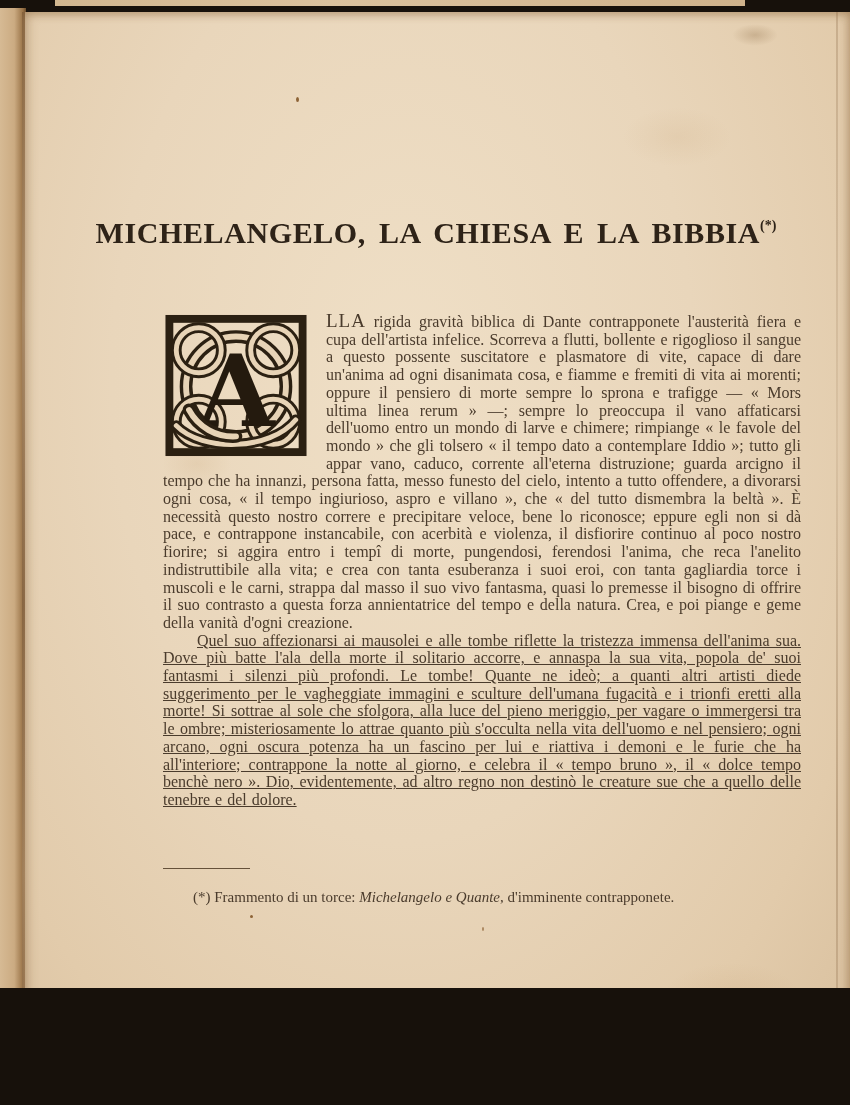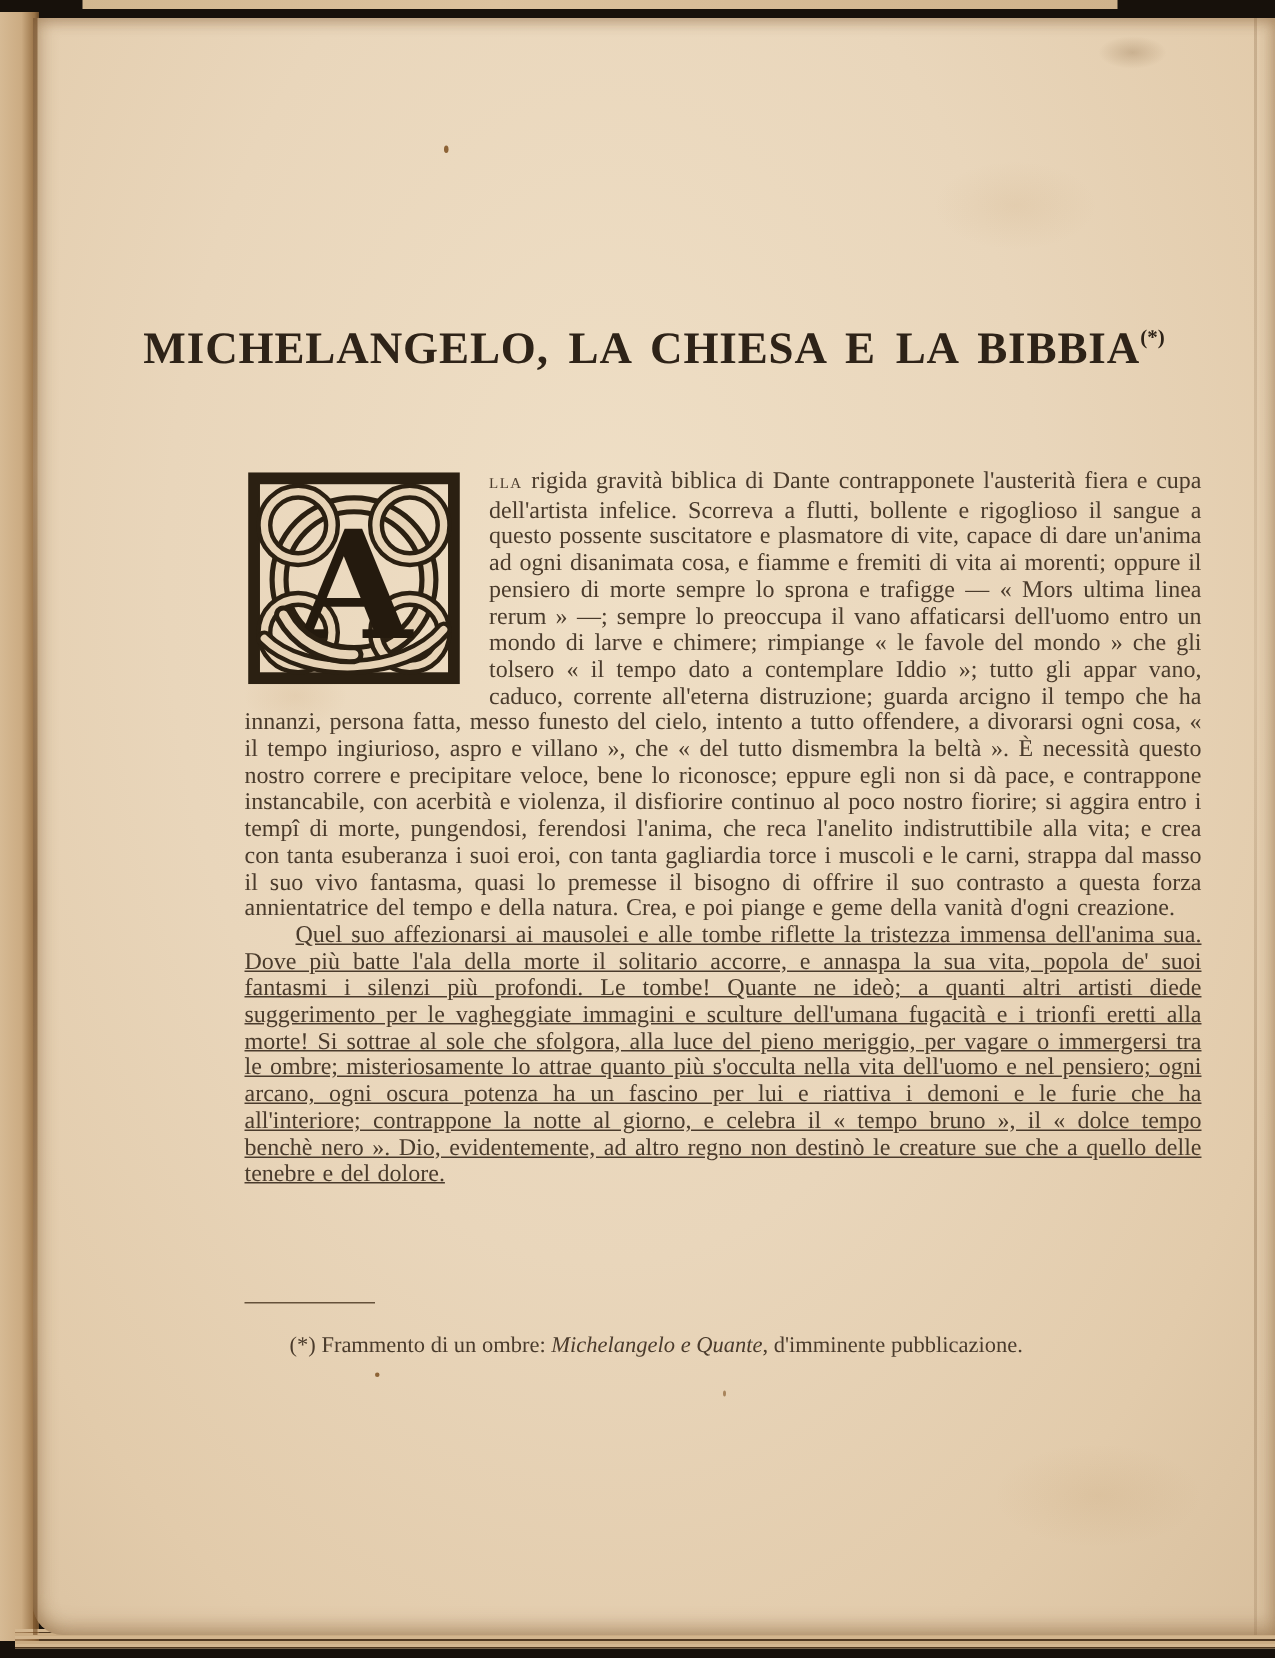--- a/index.html
+++ b/index.html
@@ -7,21 +7,21 @@
     --paper:#e9d6bb;
     --paper-hi:#efdfc6;
     --paper-edge:#d7bc98;
     --ink:#4a3b2c;
     --ink-dark:#2e2318;
     --crease:#7a5a38;
   }
   html,body{margin:0;padding:0;}
   body{width:850px;height:1105px;overflow:hidden;background:var(--backdrop);
        font-family:"Liberation Serif", serif;}
-  .scene{position:relative;width:850px;height:1105px;background:var(--backdrop);overflow:hidden;}
+  .scene{position:relative;width:850px;height:988px;background:var(--backdrop);overflow:hidden;}
 
   
   .top-sliver{position:absolute;left:55px;top:0;width:690px;height:6px;
     background:linear-gradient(90deg,#d2b790,#dcc29e 40%,#cfb28b);}
   
   .left-stack{position:absolute;left:0;top:8px;width:26px;height:1086px;
     background:linear-gradient(90deg,#d6ba94 0%,#cbab82 55%,#9a7448 88%,#6b4c2b 100%);}
   
   .bottom-stack{position:absolute;left:10px;top:1086px;width:840px;height:13px;
     background:repeating-linear-gradient(to bottom,#d3b68f 0 2px,rgba(128,90,52,.55) 2px 3px,#cbac83 3px 5px);}
@@ -59,21 +59,21 @@
   .title{position:absolute;left:0;right:0;top:204px;margin:0;text-align:center;
     font-family:"Liberation Serif", serif;font-weight:700;font-size:30px;color:var(--ink-dark);
     letter-spacing:.6px;word-spacing:5px;white-space:nowrap;}
   .title sup{font-size:14px;letter-spacing:0;word-spacing:0;position:relative;top:-2px;}
 
   
   .body-text{position:absolute;left:141px;top:300px;width:638px;
     font-size:16px;line-height:17.7px;color:var(--ink);text-align:justify;word-spacing:1px;}
   .body-text p{margin:0;}
   .para.p2{text-indent:34px;text-decoration:underline;}
-  .lead-caps{font-size:10px;letter-spacing:1px;}
+  .lead-caps{font-size:19px;letter-spacing:1px;}
   .dropcap{float:left;width:146px;height:143px;margin:2px 17px 3px 0;}
   .dropcap svg{display:block;}
 
   
   .footnote{position:absolute;left:141px;top:856px;width:638px;color:var(--ink);}
   .footnote-rule{width:87px;height:1px;background:rgba(86,66,44,.9);margin:0 0 19px 0;}
   .footnote-text{margin:0;font-size:15px;line-height:18px;padding-left:30px;}
 </style>
 </head>
 <body>
@@ -120,17 +120,17 @@
             <path d="M25,98 A51,51 0 0 0 73,125" stroke="#e7d3b6" stroke-width="6"></path>
           </g>
         </svg>
       </div>
       <p class="para p1"><span class="lead-caps">LLA</span><span> rigida gravità biblica di Dante contrapponete l'austerità fiera e cupa dell'artista infelice. Scorreva a flutti, bollente e rigoglioso il sangue a questo possente suscitatore e plasmatore di vite, capace di dare un'anima ad ogni disanimata cosa, e fiamme e fremiti di vita ai morenti; oppure il pensiero di morte sempre lo sprona e trafigge — « Mors ultima linea rerum » —; sempre lo preoccupa il vano affaticarsi dell'uomo entro un mondo di larve e chimere; rimpiange « le favole del mondo » che gli tolsero « il tempo dato a contemplare Iddio »; tutto gli appar vano, caduco, corrente all'eterna distruzione; guarda arcigno il tempo che ha innanzi, persona fatta, messo funesto del cielo, intento a tutto offendere, a divorarsi ogni cosa, « il tempo ingiurioso, aspro e villano », che « del tutto dismembra la beltà ». È necessità questo nostro correre e precipitare veloce, bene lo riconosce; eppure egli non si dà pace, e contrappone instancabile, con acerbità e violenza, il disfiorire continuo al poco nostro fiorire; si aggira entro i tempî di morte, pungendosi, ferendosi l'anima, che reca l'anelito indistruttibile alla vita; e crea con tanta esuberanza i suoi eroi, con tanta gagliardia torce i muscoli e le carni, strappa dal masso il suo vivo fantasma, quasi lo premesse il bisogno di offrire il suo contrasto a questa forza annientatrice del tempo e della natura. Crea, e poi piange e geme della vanità d'ogni creazione.</span></p>
       <p class="para p2">Quel suo affezionarsi ai mausolei e alle tombe riflette la tristezza immensa dell'anima sua. Dove più batte l'ala della morte il solitario accorre, e annaspa la sua vita, popola de' suoi fantasmi i silenzi più profondi. Le tombe! Quante ne ideò; a quanti altri artisti diede suggerimento per le vagheggiate immagini e sculture dell'umana fugacità e i trionfi eretti alla morte! Si sottrae al sole che sfolgora, alla luce del pieno meriggio, per vagare o immergersi tra le ombre; misteriosamente lo attrae quanto più s'occulta nella vita dell'uomo e nel pensiero; ogni arcano, ogni oscura potenza ha un fascino per lui e riattiva i demoni e le furie che ha all'interiore; contrappone la notte al giorno, e celebra il « tempo bruno », il « dolce tempo benchè nero ». Dio, evidentemente, ad altro regno non destinò le creature sue che a quello delle tenebre e del dolore.</p>
     </div>
 
     <div class="footnote">
       <div class="footnote-rule"></div>
-      <p class="footnote-text"><span>(*)</span><span> Frammento di un ombre: </span><i>Michelangelo e Quante</i><span>, d'imminente pubblicazione.</span></p>
+      <p class="footnote-text"><span>(*)</span><span> Frammento di un torce: </span><i>Michelangelo e Quante</i><span>, d'imminente contrapponete.</span></p>
     </div>
 
   </div>
 </div>
 
 </body></html>

